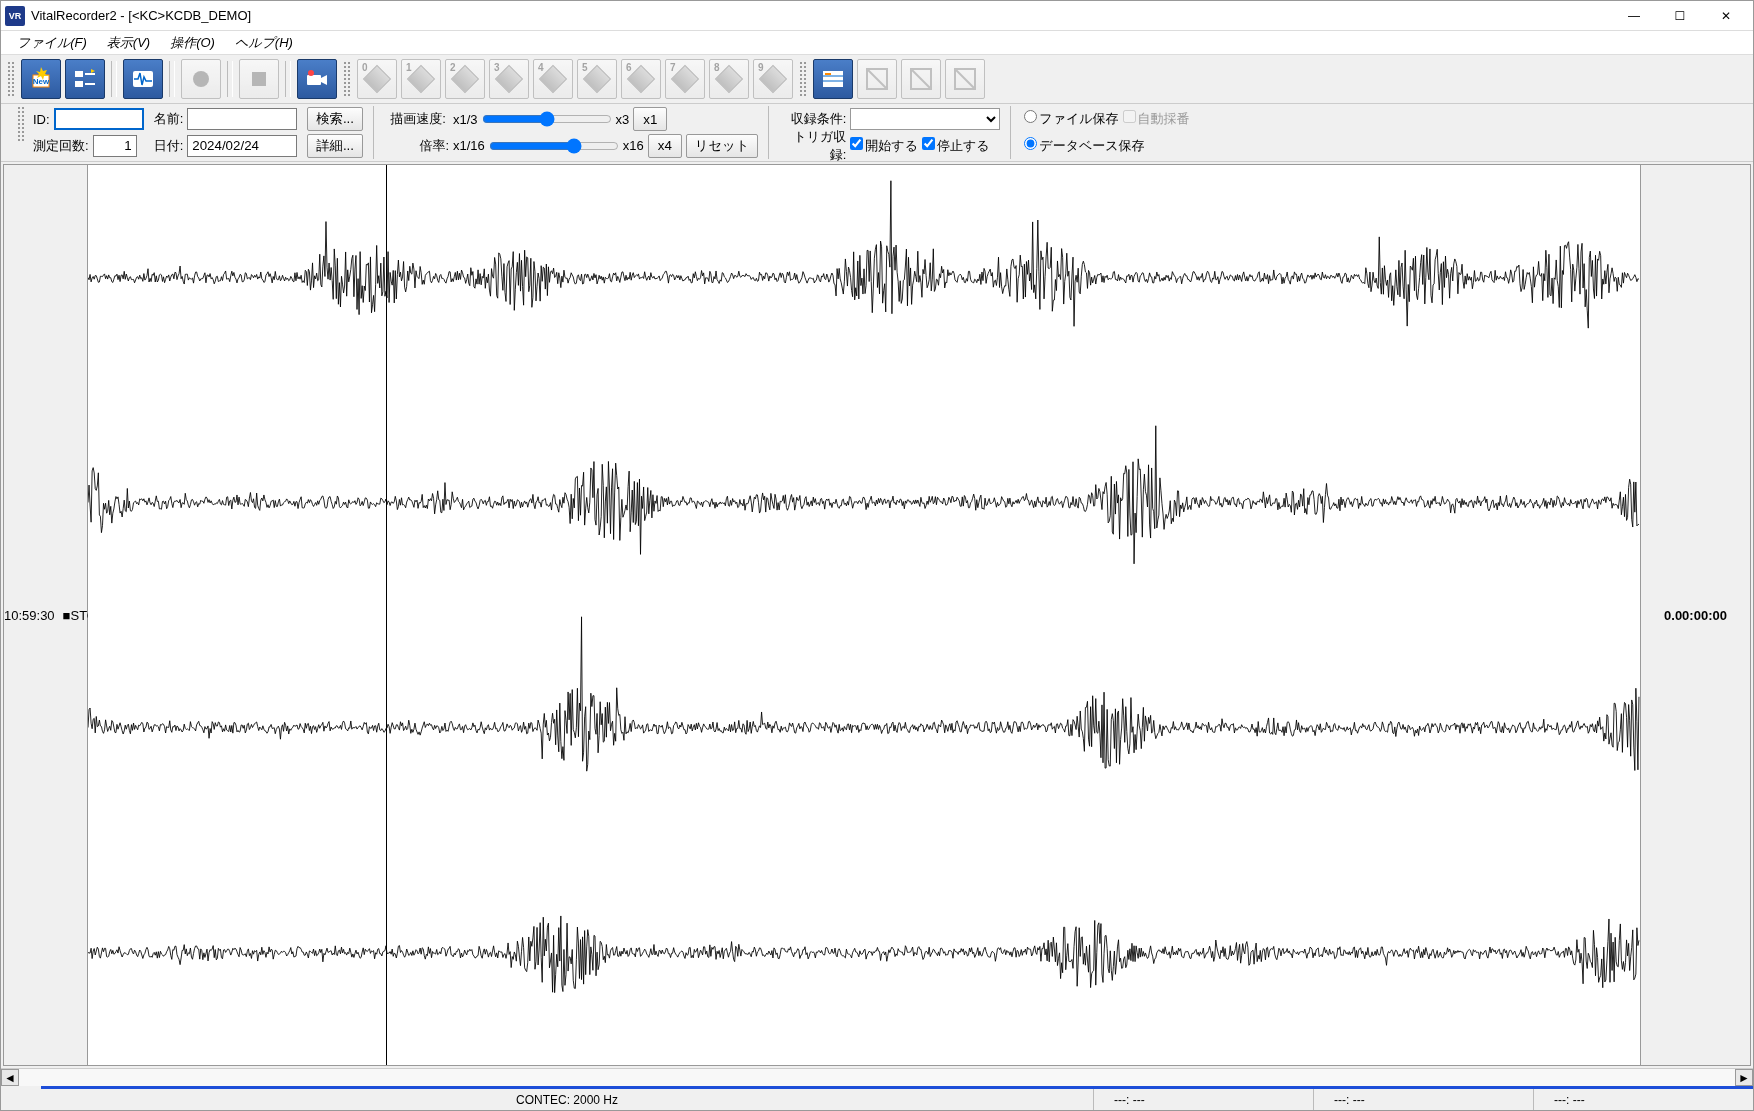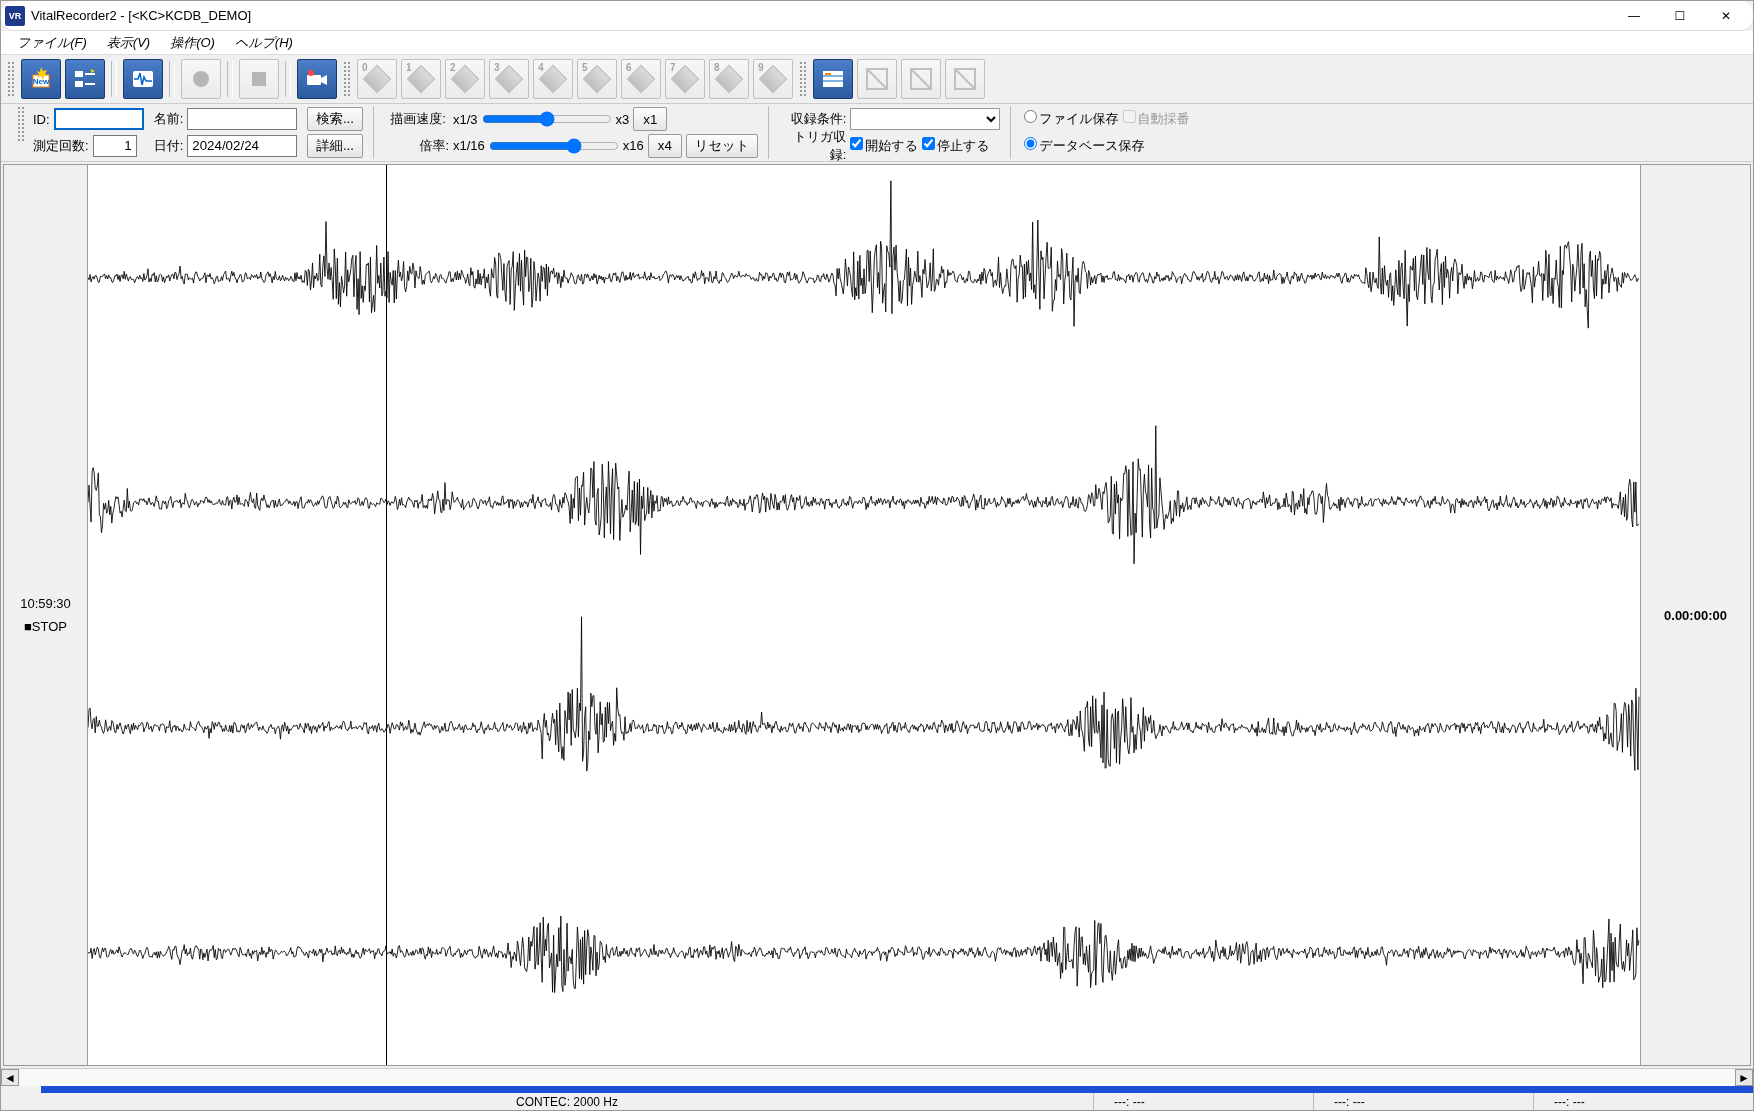--- a/index.html
+++ b/index.html
@@ -1,17 +1,17 @@
 <!DOCTYPE html>
 <html><head>
 <meta charset="utf-8">
 <style>
 * { box-sizing: border-box; margin: 0; padding: 0; }
 body { font-family: "MS UI Gothic", "Meiryo", sans-serif; font-size: 12px; background: #f0f0f0; width: 1754px; height: 1111px; overflow: hidden; display: flex; flex-direction: column; border: 1px solid #999; }
-.titlebar { height: 30px; background: #fff; display: flex; align-items: center; padding: 0 4px; border-bottom: 1px solid #ddd; border-radius: 13px; }
+.titlebar { height: 30px; background: #fff; display: flex; align-items: center; padding: 0 4px; border-bottom: 1px solid #ddd; }
 .titlebar .icon { width: 20px; height: 20px; background: #1e3a8a; color: #fff; font-size: 9px; font-weight: bold; display: flex; align-items: center; justify-content: center; border-radius: 2px; margin-right: 6px; }
 .titlebar .title { flex: 1; font-size: 13px; }
 .titlebar .wbtn { width: 46px; height: 30px; display: flex; align-items: center; justify-content: center; font-family: sans-serif; }
 .menubar { height: 24px; background: #fff; display: flex; align-items: center; padding: 0 6px; border-bottom: 1px solid #ddd; font-size: 13px; }
 .menubar .mitem { padding: 3px 10px; font-style: italic; }
 .toolbar { background: #f0f0f0; display: flex; align-items: center; padding: 4px; gap: 4px; border-bottom: 1px solid #ccc; }
 .tbtn { width: 40px; height: 40px; border: 1px solid #999; background: linear-gradient(#fdfdfd,#e8e8e8); display: flex; align-items: center; justify-content: center; border-radius: 2px; position: relative; }
 .tbtn.blue { background: linear-gradient(#4a7ec8,#2d5aa0); border-color: #1a3a6a; }
 .tbtn.disabled { opacity: 0.55; }
 .tsep { width: 6px; height: 36px; border-left: 1px solid #bbb; border-right: 1px solid #fff; margin: 0 2px; }
@@ -22,27 +22,27 @@
 .cgroup { display: flex; flex-direction: column; justify-content: space-around; padding: 0 4px; }
 .crow { display: flex; align-items: center; gap: 4px; height: 26px; }
 .crow label { min-width: auto; }
 .txtfield { border: 1px solid #7a7a7a; background: #fff; height: 22px; padding: 0 4px; }
 .txtfield.blue { border: 2px solid #0066cc; }
 .smbtn { border: 1px solid #999; background: linear-gradient(#fdfdfd,#e5e5e5); padding: 2px 8px; height: 24px; min-width: 50px; border-radius: 2px; }
 .vsep { width: 4px; border-left: 1px solid #bbb; margin: 0 4px; }
 input[type=range] { width: 130px; }
 .csel { border: 1px solid #999; background: #fff; height: 22px; width: 150px; }
 .main { flex: 1; display: flex; background: #fff; position: relative; border: 1px solid #999; margin: 2px; }
-.leftcol { width: 84px; background: #f0f0f0; border-right: 1px solid #999; display: flex; flex-direction: column; align-items: center; justify-content: center; gap: 8px; font-size: 13px; }
+.leftcol { width: 84px; background: #f0f0f0; border-right: 1px solid #999; display: flex; align-items: center; justify-content: space-between; gap: 8px; font-size: 13px; }
 .rightcol { width: 110px; background: #f0f0f0; border-left: 1px solid #999; display: flex; align-items: center; justify-content: center; font-size: 13px; font-weight: bold; }
 .wavearea { flex: 1; background: #fff; display: flex; flex-direction: column; position: relative; }
 .wavearea::before { content:""; position:absolute; left: 298px; top:0; bottom:0; width:1px; background:#000; }
 .track { flex: 1; position: relative; }
 .track svg { width: 100%; height: 100%; display: block; }
-.statusbar { height: 24px; background: #f0f0f0; border-top: 7px solid #1d4ed8; display: flex; align-items: center; font-size: 12px; margin-left: 40px; }
+.statusbar { height: 24px; background: #f0f0f0; border-top: 3px solid #1d4ed8; display: flex; align-items: center; font-size: 12px; margin-left: 40px; }
 .statusbar .cell { border-left: 1px solid #bbb; padding: 0 20px; height: 100%; display: flex; align-items: center; }
 .statusbar .cell:first-child { border-left: none; flex: 1; justify-content: center; }
 input[type=checkbox] { margin-right: 2px; }
 input[type=radio] { margin-right: 2px; }
 .scrollbar-h { height: 18px; background: #f0f0f0; border-top: 1px solid #ccc; display:flex; }
 .scrollbar-h .arrow { width:18px; border:1px solid #999; background:#e8e8e8; display:flex; align-items:center; justify-content:center; }
 .scrollbar-h .track2 { flex:1; background:#f8f8f8; }
 .wave-path { stroke: #000; stroke-width: 0.8px; fill: none; }
 </style>
 </head>

